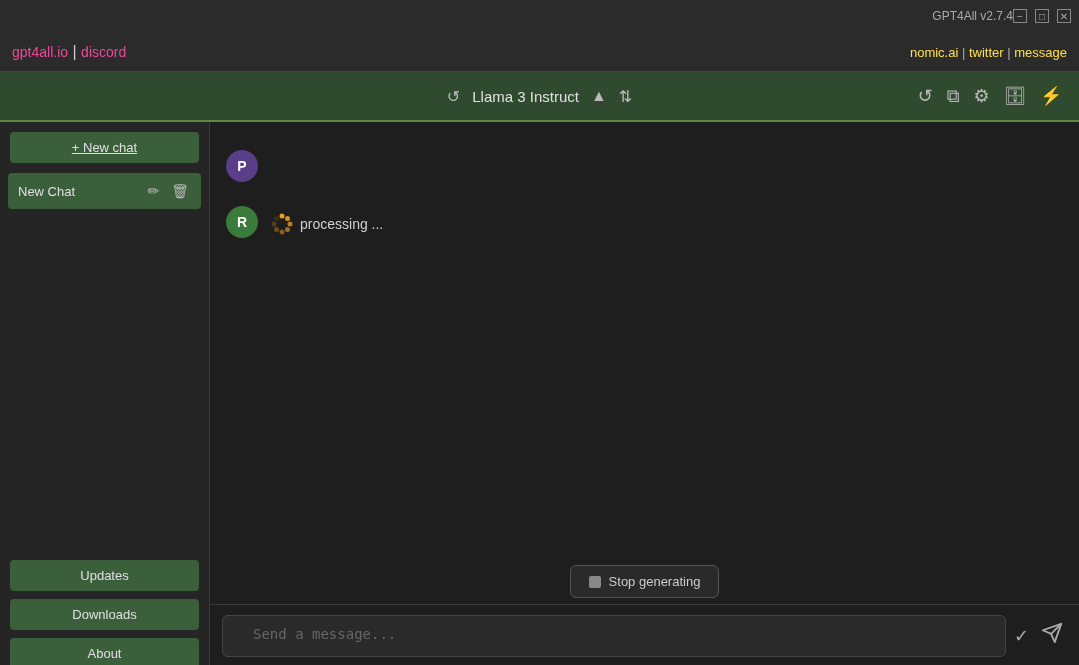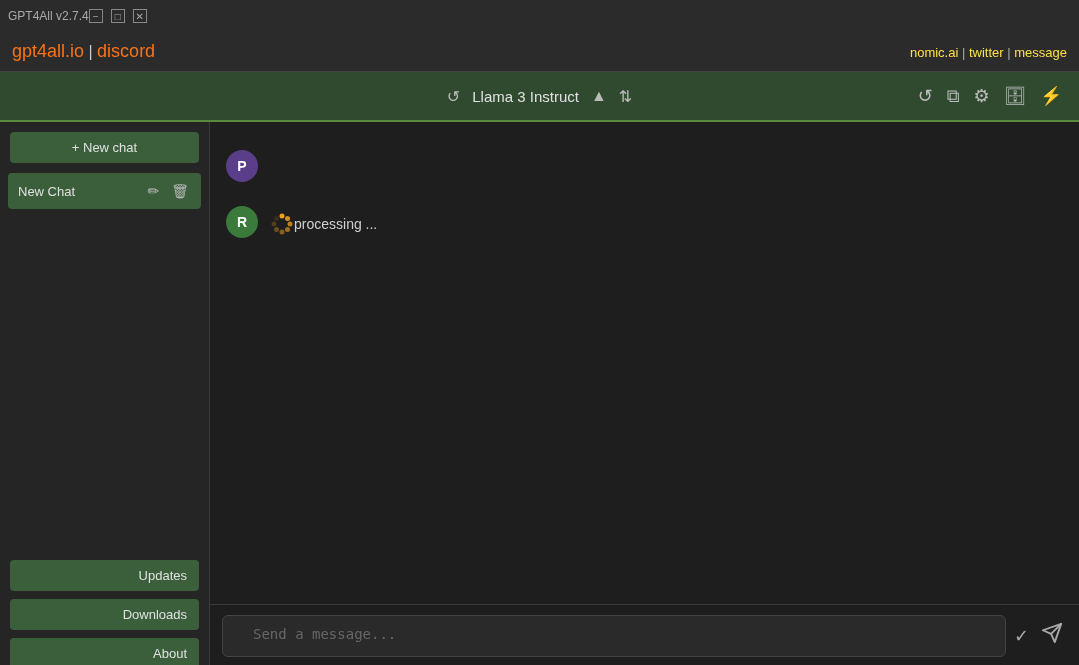--- a/index.html
+++ b/index.html
@@ -11,21 +11,21 @@
       overflow: hidden;
       color: #ccc;
     }
 
     
     #titlebar {
       height: 28px;
       background: #2b2b2b;
       display: flex;
       align-items: center;
-      justify-content: flex-start;
+      justify-content: flex-end;
       padding: 16px 8px;
       user-select: none;
     }
     #titlebar-title {
       font-size: 12px;
       color: #aaa;
     }
     #titlebar-controls {
       display: flex;
       gap: 8px;
@@ -47,23 +47,23 @@
     #navbar {
       height: 40px;
       background: #2b2b2b;
       display: flex;
       align-items: center;
       justify-content: space-between;
       padding: 0 12px;
       border-bottom: 1px solid #444;
     }
     #navbar-left a {
-      color: #f97316;
+      color: #ec4899;
       text-decoration: none;
-      font-size: 18px;
+      font-size: 14px;
     }
     #navbar-right a {
       color: #fde047;
       text-decoration: none;
       font-size: 13px;
     }
     #navbar-right span {
       color: #aaa;
       font-size: 13px;
     }
@@ -119,20 +119,21 @@
     #new-chat-btn {
       margin: 10px 10px 6px 10px;
       padding: 8px 4px;
       background: #3a5f3a;
       border: none;
       color: #e0e0e0;
       border-radius: 4px;
       cursor: pointer;
       font-size: 13px;
       text-align: center;
+      text-decoration: underline;
     }
 
     .chat-item {
       margin: 4px 8px;
       padding: 8px 10px;
       background: #3a5f3a;
       border-radius: 4px;
       display: flex;
       align-items: center;
       justify-content: space-between;
@@ -160,21 +161,21 @@
 
     .sidebar-bottom-btn {
       margin: 4px 10px;
       padding: 8px 12px;
       background: #3a5f3a;
       border: none;
       color: #e0e0e0;
       border-radius: 4px;
       cursor: pointer;
       font-size: 13px;
-      text-align: right;
+      text-align: center;
       width: calc(100% - 20px);
     }
     #about-btn { margin-bottom: 0; }
 
     
     #chat-area {
       flex: 1;
       display: flex;
       flex-direction: column;
       background: #1e1e1e;
@@ -335,39 +336,45 @@
   <div id="chat-area">
     <div id="messages">
 
       <div class="message-row">
         <div class="avatar avatar-p">P</div>
       </div>
 
       <div class="message-row">
         <div class="avatar avatar-r">R</div>
         <div class="message-content">
-          <span style="display:inline-flex;align-items:center;">
+          <span style="display:inline-flex;align-items:center;gap:6px;">
 
             <svg width="24" height="24" viewBox="0 0 24 24">
               <circle cx="12" cy="4" r="2.5" fill="#f0a020" opacity="1.0"></circle>
               <circle cx="17.5" cy="6.5" r="2.5" fill="#f0a020" opacity="0.875"></circle>
               <circle cx="20" cy="12" r="2.5" fill="#f0a020" opacity="0.75"></circle>
               <circle cx="17.5" cy="17.5" r="2.5" fill="#f0a020" opacity="0.625"></circle>
               <circle cx="12" cy="20" r="2.5" fill="#f0a020" opacity="0.5"></circle>
               <circle cx="6.5" cy="17.5" r="2.5" fill="#f0a020" opacity="0.375"></circle>
               <circle cx="4" cy="12" r="2.5" fill="#f0a020" opacity="0.25"></circle>
               <circle cx="6.5" cy="6.5" r="2.5" fill="#f0a020" opacity="0.125"></circle>
             </svg>
             <span>processing ...</span>
           </span>
         </div>
       </div>
 
     </div>
 
+    <div id="stop-area">
+      <button id="stop-btn">
+        <div class="stop-square"></div>
+        <span>Stop generating</span>
+      </button>
+    </div>
 
     <div id="input-area">
       <textarea id="message-input" rows="1" placeholder="Send a message..." style=""></textarea>
       <span id="cursor-indicator">✓</span>
       <button id="send-btn">
         <svg width="22" height="22" viewBox="0 0 24 24" fill="none" stroke="#aaa" stroke-width="2" stroke-linecap="round" stroke-linejoin="round">
           <line x1="22" y1="2" x2="11" y2="13"></line>
           <polygon points="22 2 15 22 11 13 2 9 22 2"></polygon>
         </svg>
       </button>

